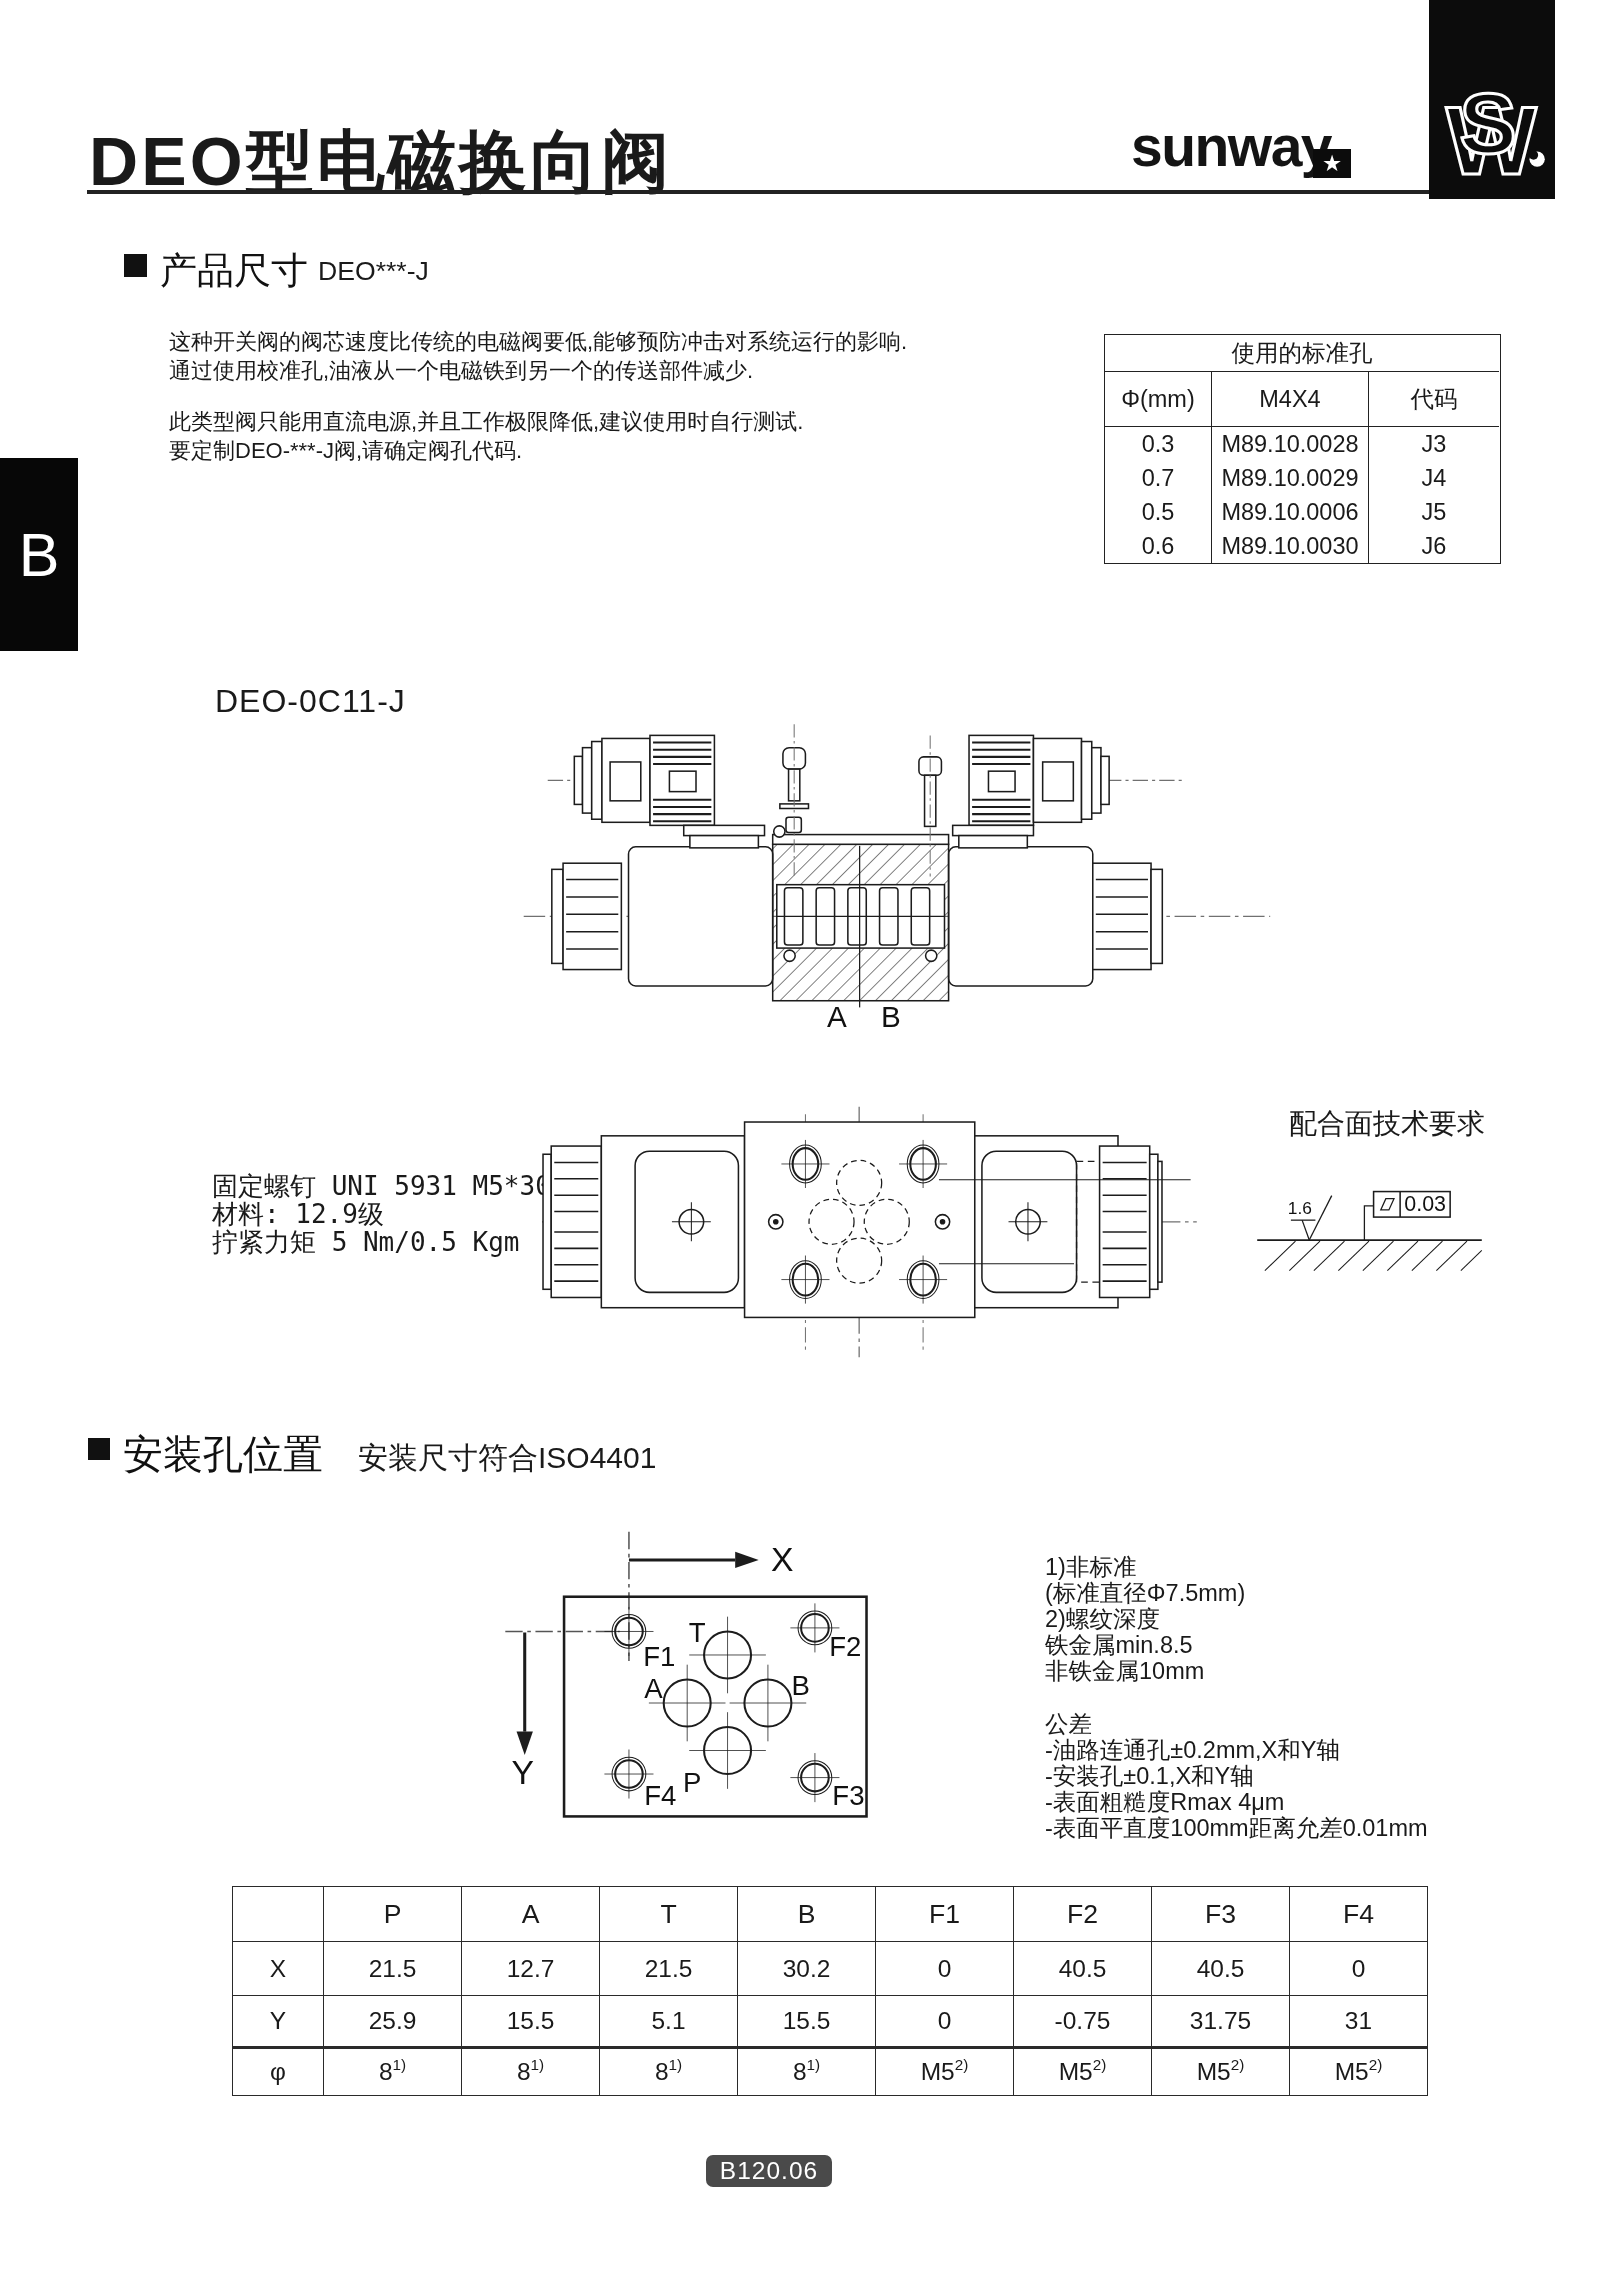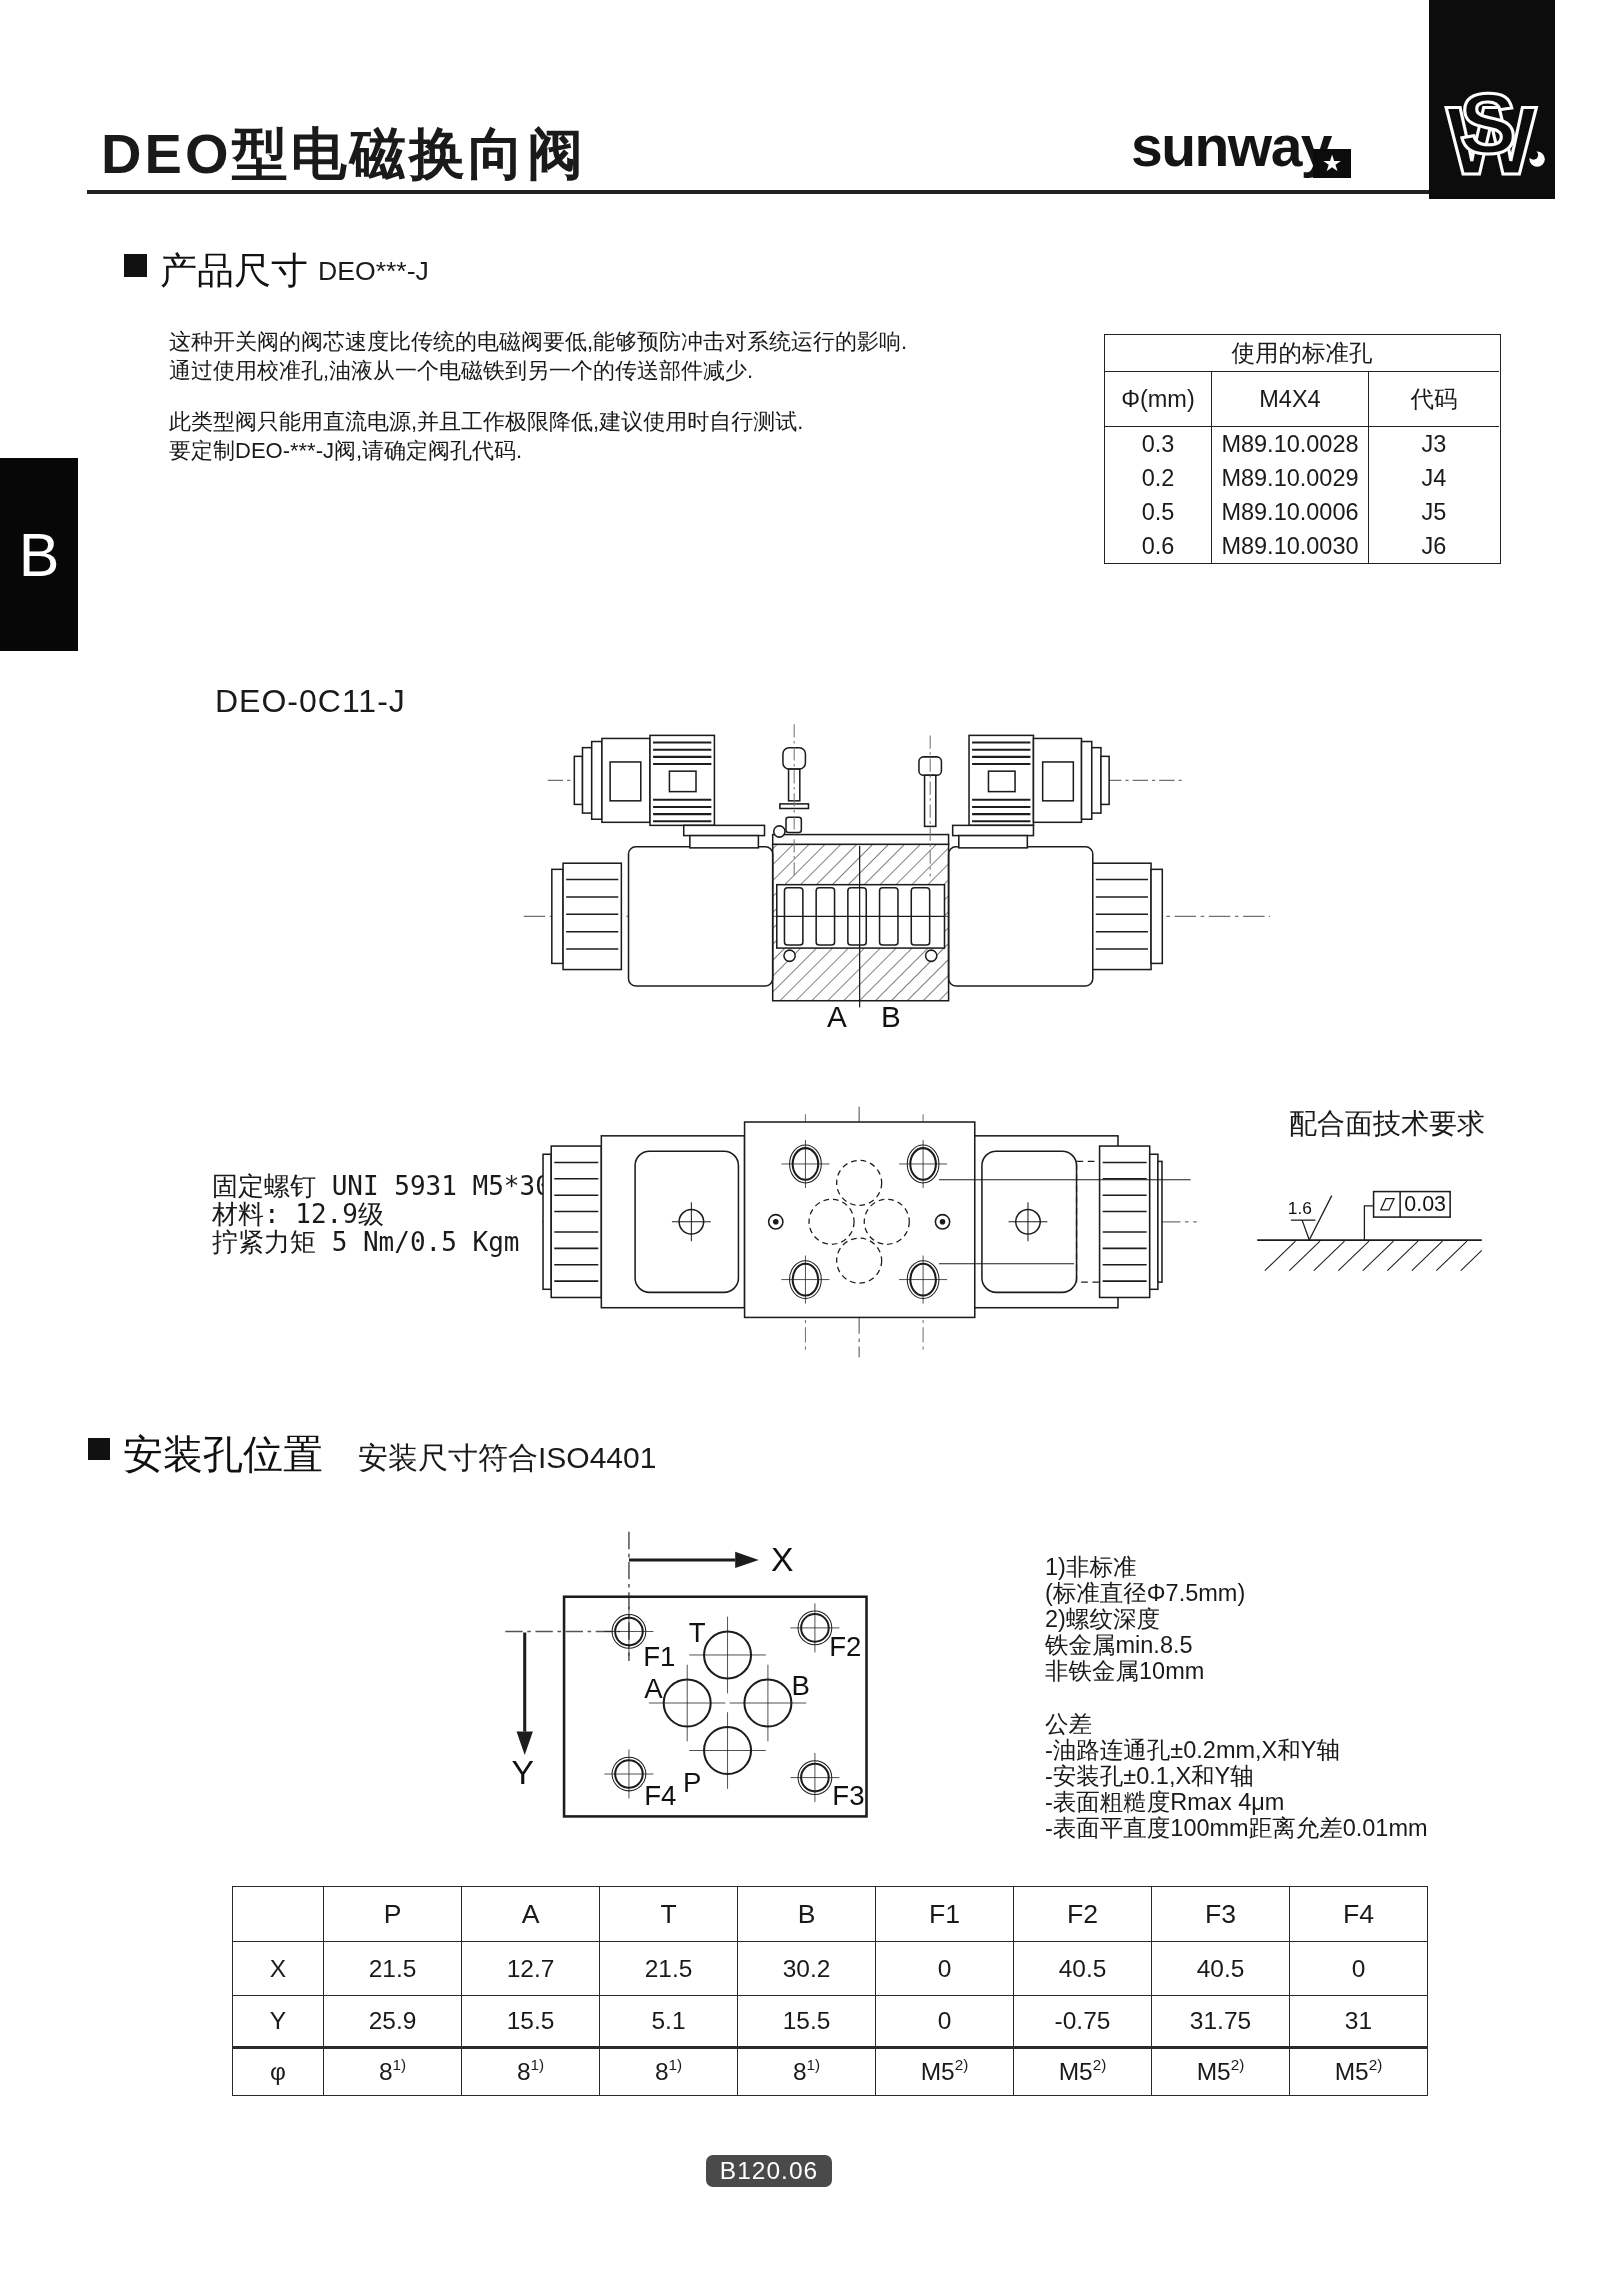--- a/index.html
+++ b/index.html
@@ -2,21 +2,21 @@
 <html style="font-size:8.2px"><head>
 <meta charset="utf-8">
 <style>
   html,body{margin:0;padding:0;background:#e8e8e8;}
   #page{
     position:relative;width:1623px;height:2295px;background:#ffffff;
     font-family:"Liberation Sans",sans-serif;color:#1a1a1a;overflow:hidden;
   }
   .abs{position:absolute;}
   
-  .main-title{font-size:56px;font-weight:700;letter-spacing:3.1px;white-space:nowrap;margin-left:12px;}
+  .main-title{font-size:68px;font-weight:700;letter-spacing:3.1px;white-space:nowrap;}
   .title-rule{background:#222;height:4.1px;}
   .brand-word{font-size:57px;font-weight:700;letter-spacing:-1.5px;color:#141414;white-space:nowrap;}
   .star-patch{background:#0c0c0c;color:#fff;display:flex;align-items:center;justify-content:center;font-size:22.5px;}
   .logo-block{background:#0c0c0c;}
   
   .side-tab{background:#070707;color:#fff;display:flex;align-items:center;justify-content:center;font-size:61px;}
   
   .bullet{background:#111;}
   .sec-title{font-size:37px;color:#111;white-space:nowrap;}
   .sec-title2{font-size:40px;color:#111;white-space:nowrap;}
@@ -89,21 +89,21 @@
     <div>要定制DEO-***-J阀,请确定阀孔代码.</div>
   </div>
 
   <div class="abs std-table" style="left:1104px;top:334px;width:395px;text-align:right;">
     <div class="cell title-cell">使用的标准孔</div>
     <div class="cell hcell c1">Φ(mm)</div>
     <div class="cell hcell">M4X4</div>
     <div class="cell hcell">代码</div>
     <div class="cell dcol c1">
       <div>0.3</div>
-      <div>0.2</div>
+      <div>0.7</div>
       <div>0.5</div>
       <div>0.6</div>
     </div>
     <div class="cell dcol">
       <div>M89.10.0028</div>
       <div>M89.10.0029</div>
       <div>M89.10.0006</div>
       <div>M89.10.0030</div>
     </div>
     <div class="cell dcol">

